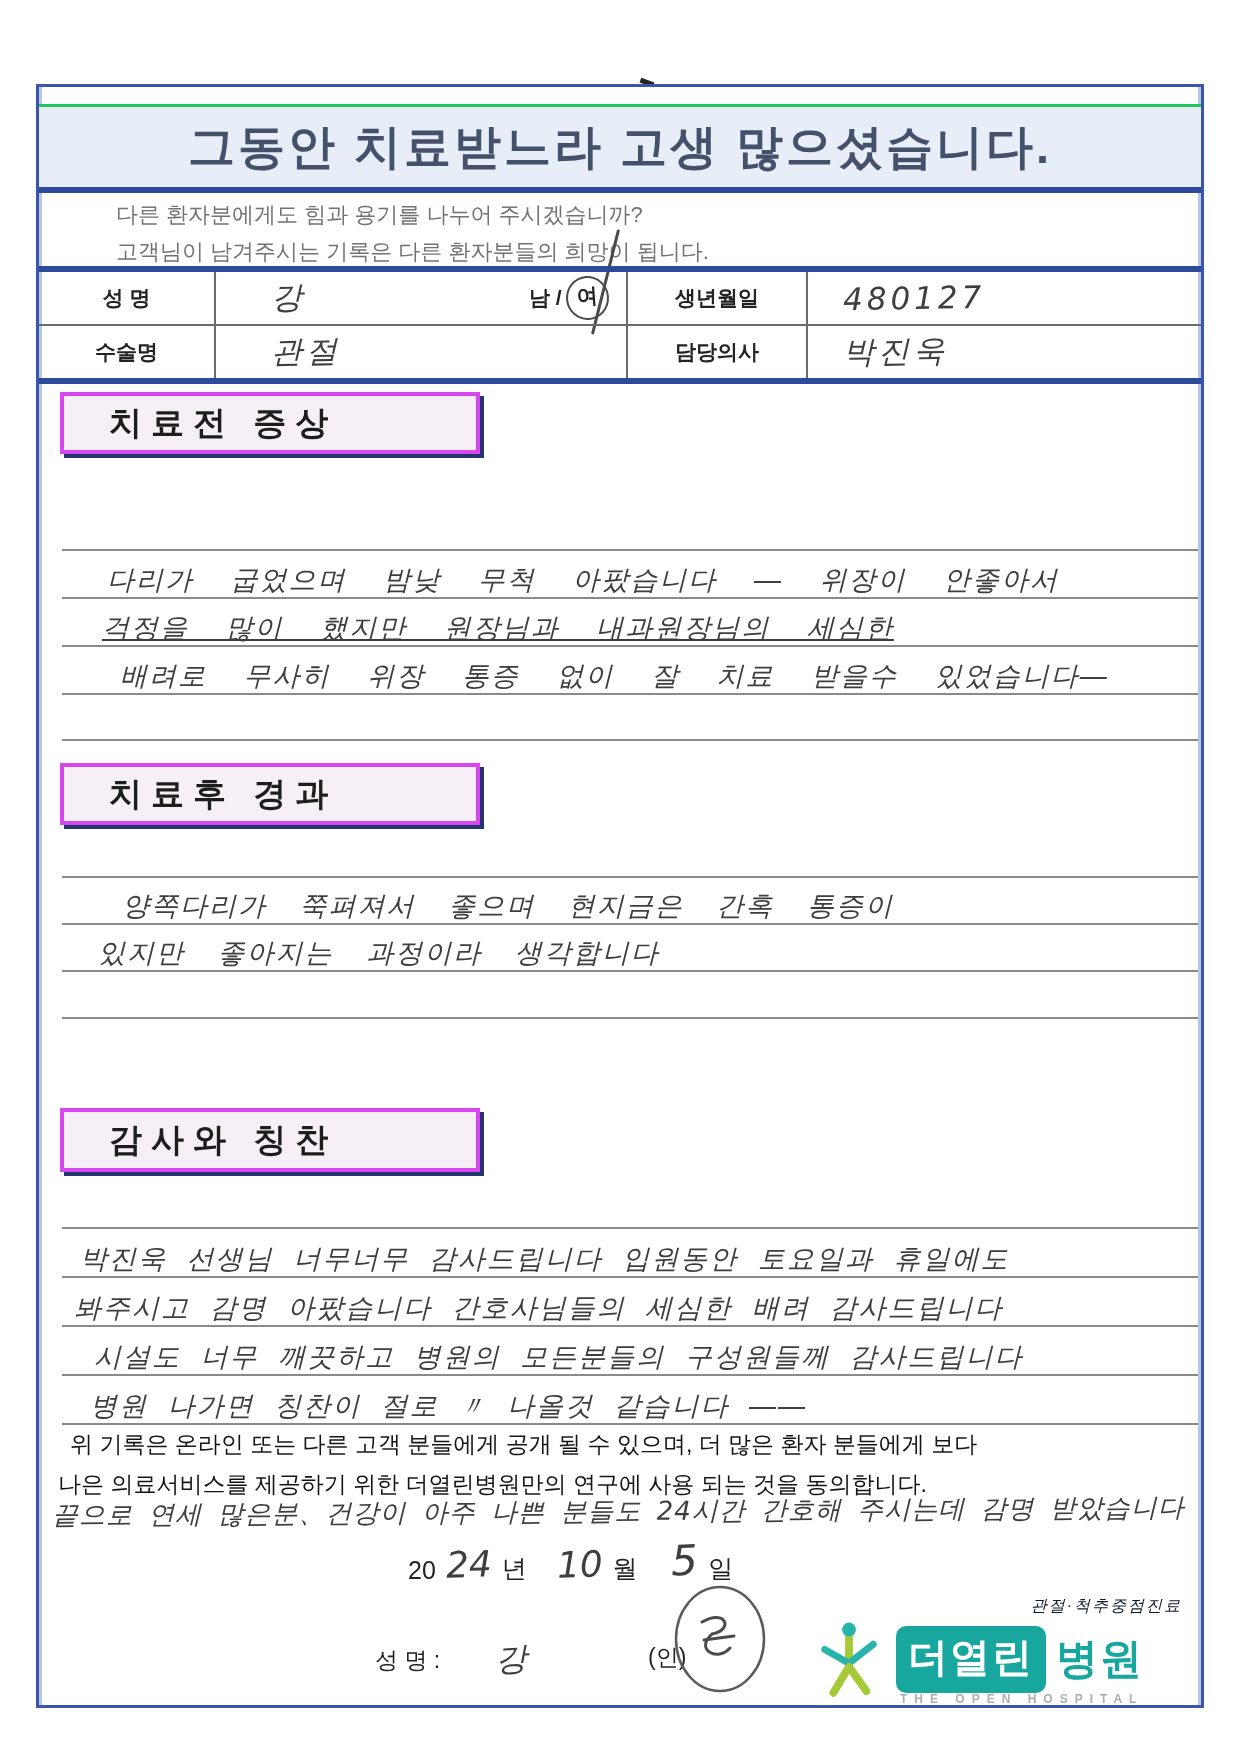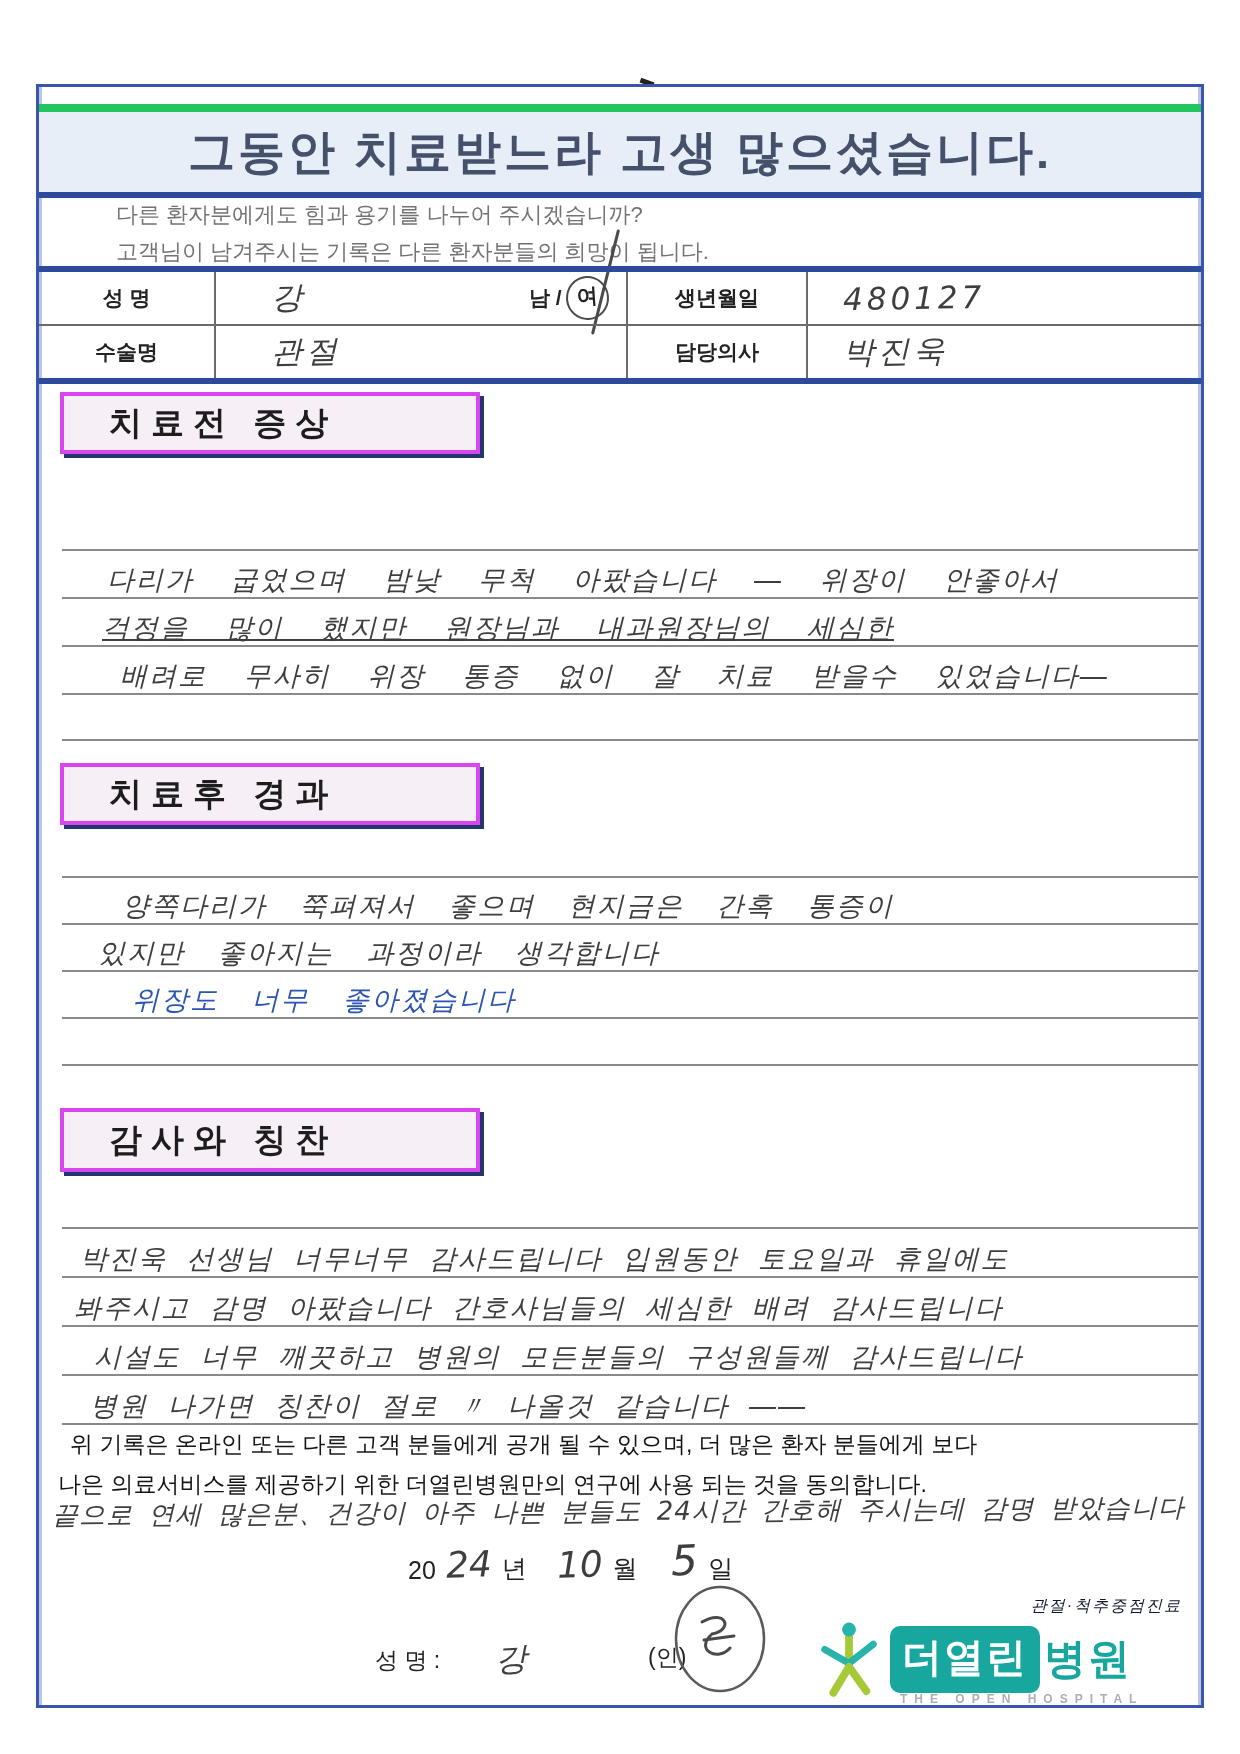--- a/index.html
+++ b/index.html
@@ -5,21 +5,21 @@
   html,body{margin:0;padding:0;background:#ffffff;}
   body{width:1240px;height:1754px;position:relative;font-family:"Liberation Sans","DejaVu Sans",sans-serif;color:#1c1c1c;}
   .sheet{position:absolute;inset:0;background:#fff;overflow:hidden;}
 
   
   .frame{position:absolute;left:36px;top:84px;width:1162px;height:1618px;
          border:3px solid #3a56a8;box-shadow:inset 7px 0 0 -4px #b9c6e6, inset -7px 0 0 -4px #b9c6e6;}
 
   
   .banner{position:absolute;left:39px;top:104px;width:1162px;height:80px;background:#e8eef8;
-          border-top:8px solid #22c55e;border-bottom:6px solid #2c4a9c;
+          border-top:3px solid #22c55e;border-bottom:6px solid #2c4a9c;
           display:flex;align-items:center;justify-content:center;}
   .banner h1{margin:0;font-size:47px;font-weight:900;color:#45506b;letter-spacing:3px;
              font-family:"Liberation Sans","DejaVu Sans",sans-serif;}
 
   
   .intro{position:absolute;left:72px;top:196px;width:1000px;font-size:22px;line-height:37px;color:#737373;margin-left:44px;}
 
   
   .ptable{position:absolute;left:39px;top:266px;width:1162px;border-top:6px solid #2c4a9c;border-bottom:6px solid #2c4a9c;}
   .prow{display:flex;height:52px;align-items:center;}
@@ -63,21 +63,21 @@
            transform:rotate(-0.4deg);white-space:nowrap;}
   .dateline{position:absolute;left:408px;top:1536px;font-size:25px;color:#222;display:flex;align-items:flex-end;gap:4px;}
   .dateline .hwd{font-size:36px;margin:0 6px;transform:rotate(-2deg);}
   .sigrow{position:absolute;left:375px;top:1638px;font-size:23px;color:#222;display:flex;align-items:center;}
   .sig-name{font-size:32px;margin-left:55px;transform:rotate(-3deg);}
   .seal-label{position:absolute;left:648px;top:1642px;font-size:23px;color:#222;}
   .seal{position:absolute;left:660px;top:1582px;}
 
   
   .logo-tagline{position:absolute;right:58px;top:1596px;font-size:16px;color:#0f172a;letter-spacing:2px;font-style:italic;}
-  .logo-row{position:absolute;left:812px;top:1620px;display:flex;align-items:center;gap:4px;}
+  .logo-row{position:absolute;left:812px;top:1620px;display:flex;align-items:center;gap:10px;}
   .logo-mark{width:74px;height:78px;}
   .logo-boxed{background:#17a79f;color:#fff;font-weight:900;font-size:40px;letter-spacing:2px;
               padding:4px 12px 8px 12px;border-radius:10px;}
   .logo-rest{color:#17a79f;font-weight:900;font-size:42px;letter-spacing:2px;}
   .logo-sub{position:absolute;left:900px;top:1692px;font-size:12px;color:#a7b0b5;letter-spacing:7px;font-weight:bold;}
 
   .artifact-top{position:absolute;left:640px;top:80px;width:14px;height:5px;background:#222;transform:rotate(20deg);}
 </style>
 </head>
 <body>
@@ -146,23 +146,20 @@
 
   <div class="secbox" style="top:763px;">
     <span>치료후 경과</span>
   </div>
   <div class="rulearea" style="top:876px;">
     <div class="rrow" style="height:45px;">
       <span class="hw hwline wb" style="padding-left:60px;">양쪽다리가 쭉펴져서 좋으며 현지금은 간혹 통증이</span>
     </div>
     <div class="rrow" style="height:45px;">
       <span class="hw hwline wb" style="padding-left:36px;">있지만 좋아지는 과정이라 생각합니다</span>
-    </div>
-    <div class="rrow" style="height:45px;">
-      <span class="hw hwline wb hw-blue" style="padding-left:70px;">위장도 너무 좋아졌습니다</span>
     </div>
     <div class="rrow" style="height:45px;">
       <span class="hw hwline"></span>
     </div>
   </div>
 
   <div class="secbox" style="top:1108px;height:64px;">
     <span>감사와 칭찬</span>
   </div>
   <div class="rulearea" style="top:1227px;">

